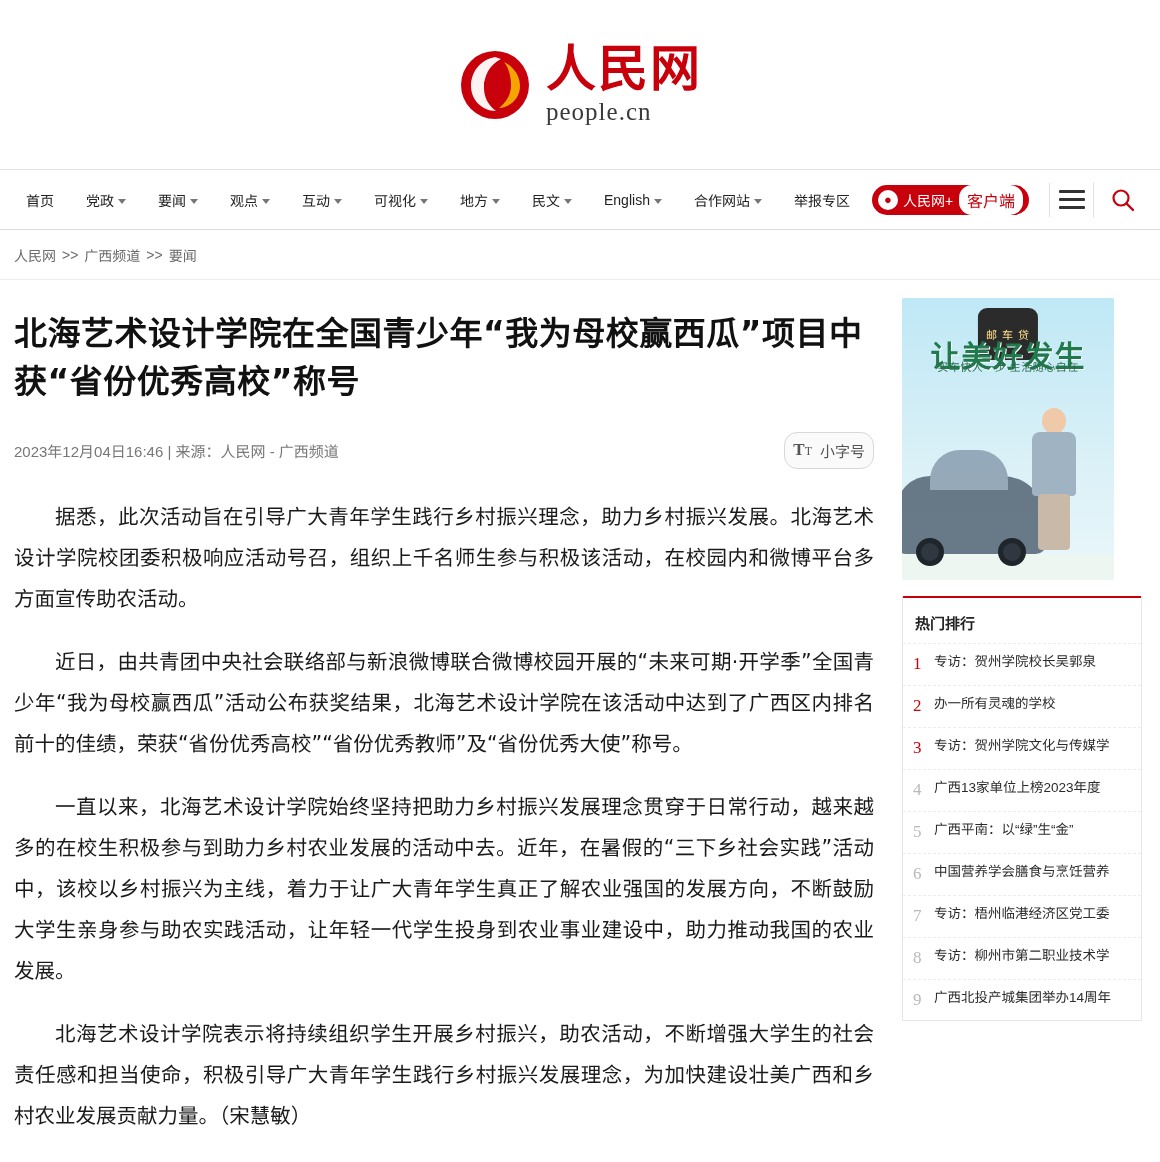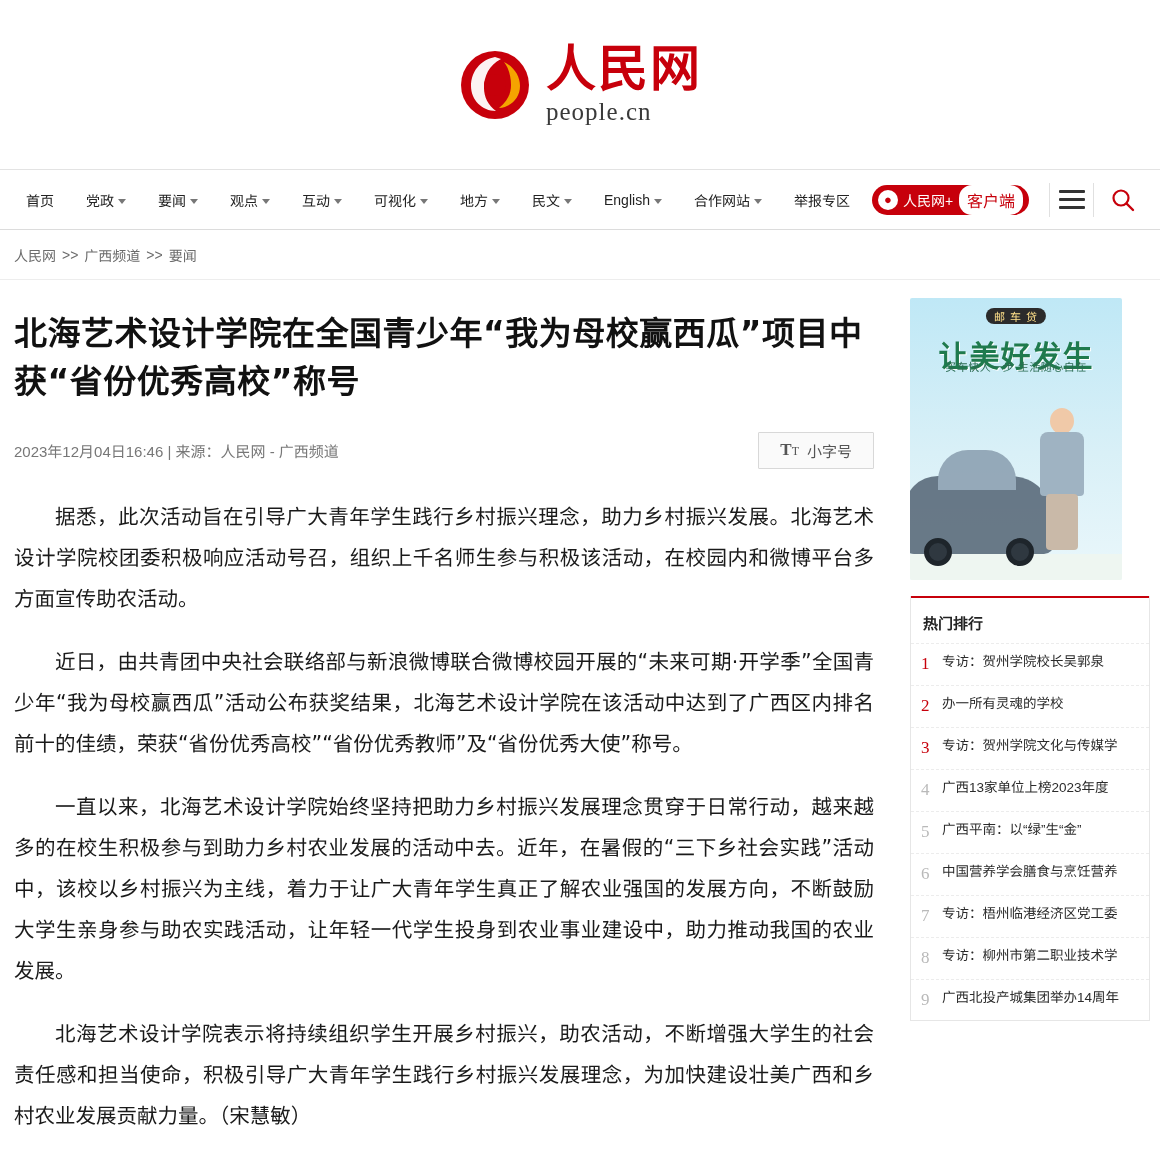--- a/index.html
+++ b/index.html
@@ -66,57 +66,57 @@
 
   
   .crumb-bar {
     height: 50px; display: flex; align-items: center; padding: 0 14px;
     font-size: 14px; color: #6b6b6b; border-bottom: 1px solid #ededed;
   }
   .crumb-bar a { color: #6b6b6b; text-decoration: none; }
   .crumb-sep { margin: 0 6px; }
 
   
-  .content { display: flex; padding: 18px 14px 0 14px; gap: 28px; }
+  .content { display: flex; padding: 18px 14px 0 14px; gap: 20px; }
   .article { width: 860px; }
   .rail { width: 212px; margin-left: 8px; }
 
   h1.title {
     font-size: 33px; line-height: 1.45; color: #111; margin: 12px 0 0 0;
     font-family: "DejaVu Sans", "Liberation Sans", sans-serif; font-weight: bold;
     letter-spacing: 0.5px;
   }
   .meta-row {
     display: flex; align-items: center; justify-content: space-between;
     margin-top: 26px; padding-bottom: 6px;
   }
   .meta { font-size: 15px; color: #777; }
   .fontsize-box {
-    border: 1px solid #d8d8d8; border-radius: 1px; background: #fafafa;
-    font-size: 15px; color: #555; padding: 7px 21px; display: flex; align-items: center; gap: 8px;
+    border: 1px solid #d8d8d8; border-radius: 13px; background: #fafafa;
+    font-size: 15px; color: #555; padding: 7px 8px; display: flex; align-items: center; gap: 8px;
     cursor: pointer;
   }
   .tt { font-family: "Liberation Serif", serif; }
   .tt b { font-size: 17px; }
   .tt small { font-size: 12px; }
 
   .article p {
     font-size: 20.5px; line-height: 2.0; color: #1a1a1a; margin: 22px 0 0 0;
     text-indent: 2em; text-align: justify;
     font-family: "DejaVu Sans", "Liberation Sans", sans-serif;
   }
 
   
   .ad {
     width: 212px; height: 282px; border-radius: 2px; overflow: hidden; position: relative;
     background: linear-gradient(180deg,#bfe8f6 0%, #d9f0f7 55%, #eaf7fb 100%);
   }
   .ad .badge {
     position: absolute; top: 10px; left: 50%; transform: translateX(-50%);
-    background: #2b2b2b; color: #ffe08a; font-size: 11px; padding: 0 8px; border-radius: 9px;
+    background: #2b2b2b; color: #ffe08a; font-size: 11px; padding: 18px 8px; border-radius: 9px;
     letter-spacing: 1px;
   }
   .ad .ad-title {
     position: absolute; top: 34px; left: 0; right: 0; text-align: center;
     font-size: 30px; font-weight: bold; color: #1f7a4d; letter-spacing: 1px;
     text-shadow: 1px 1px 0 #fff;
     font-family: Liberation Mono, monospace;
   }
   .ad .ad-sub {
     position: absolute; top: 60px; left: 0; right: 0; text-align: center;

